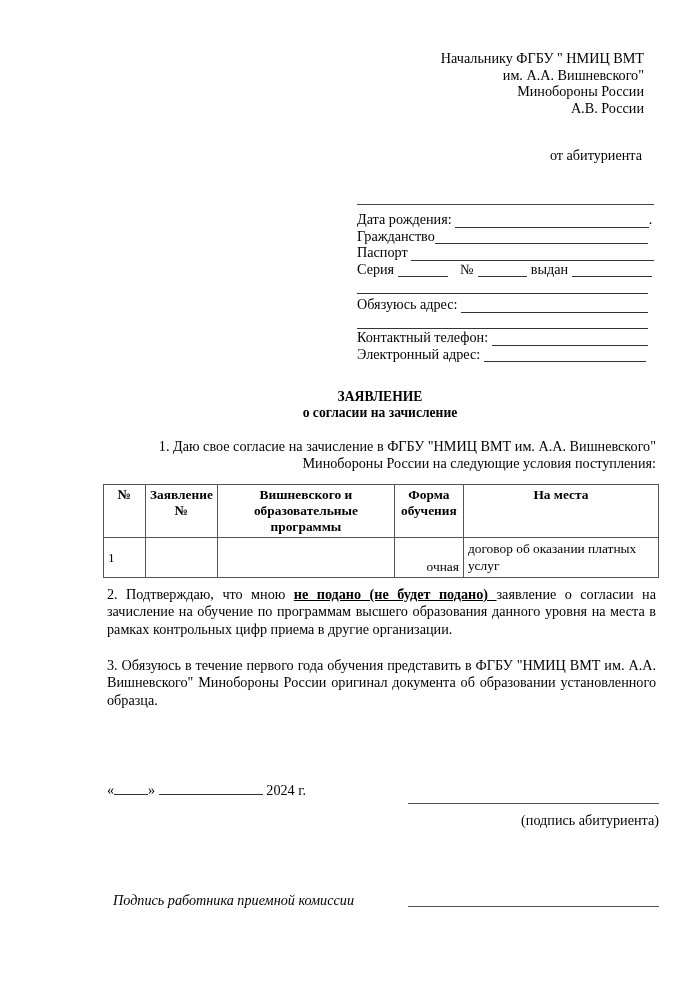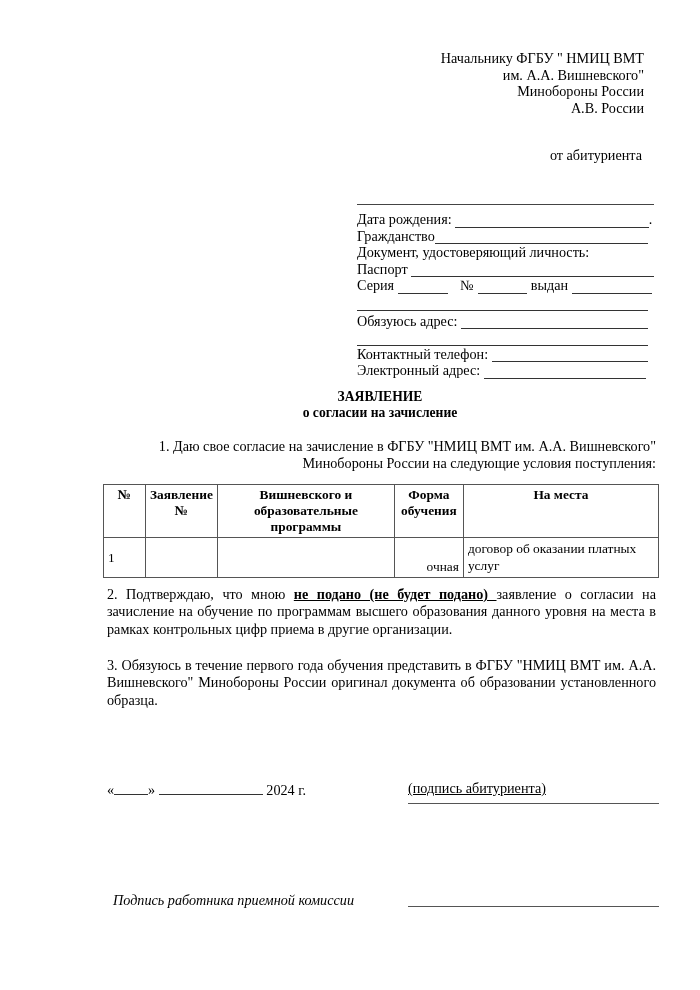--- a/index.html
+++ b/index.html
@@ -22,21 +22,21 @@
   .p2 { top: 586px; }
   .p3 { top: 657px; }
   .p2 .em { font-weight: bold; text-decoration: underline; }
   table.cons { position: absolute; left: 103px; top: 484px; width: 556px; border-collapse: collapse; font-size: 13.4px; }
   table.cons th, table.cons td { border: 1px solid #555; padding: 2px 4px; vertical-align: top; }
   table.cons th { font-weight: bold; text-align: center; line-height: 16px; }
   table.cons td { line-height: 17px; height: 35px; }
   .date-line { left: 107px; top: 782px; }
   .sigline { left: 408px; width: 251px; border-bottom: 1px solid #555; }
   .sig1 { top: 803px; }
-  .sig-cap { left: 408px; width: 251px; top: 780px; text-align: left; text-decoration: underline; }
+  .sig-cap { left: 408px; width: 251px; top: 812px; text-align: right; }
   .staff-label { left: 113px; top: 892px; font-style: italic; }
   .sig2 { top: 906px; }
   .uline { display: inline-block; border-bottom: 1px solid #333; height: 12px; vertical-align: baseline; }
 </style>
 </head>
 <body>
 
 <div class="abs addressee">
   <div>Начальнику ФГБУ " НМИЦ ВМТ</div>
   <div>им. А.А. Вишневского"</div>
@@ -48,23 +48,20 @@
 <div class="abs form-block">
   <div class="topline"></div>
   <div class="row">
     <span>Дата рождения:</span>
     <span class="blank" style="width:194px"></span>
       <span>.</span>
   </div>
   <div class="row">
     <span>Гражданство</span>
     <span class="blank" style="flex:1;margin-left:0;margin-right:6px"></span>
-  </div>
-  <div class="row">
-    <span>Документ, удостоверяющий личность:</span>
   </div>
   <div class="row">
     <span>Паспорт</span>
     <span class="blank" style="flex:1"></span>
   </div>
   <div class="row">
     <span>Серия</span>
     <span class="blank" style="width:50px;margin-left:4px"></span>
     <span style="margin-left:12px">№</span>
     <span class="blank" style="width:49px;margin-left:4px"></span>

